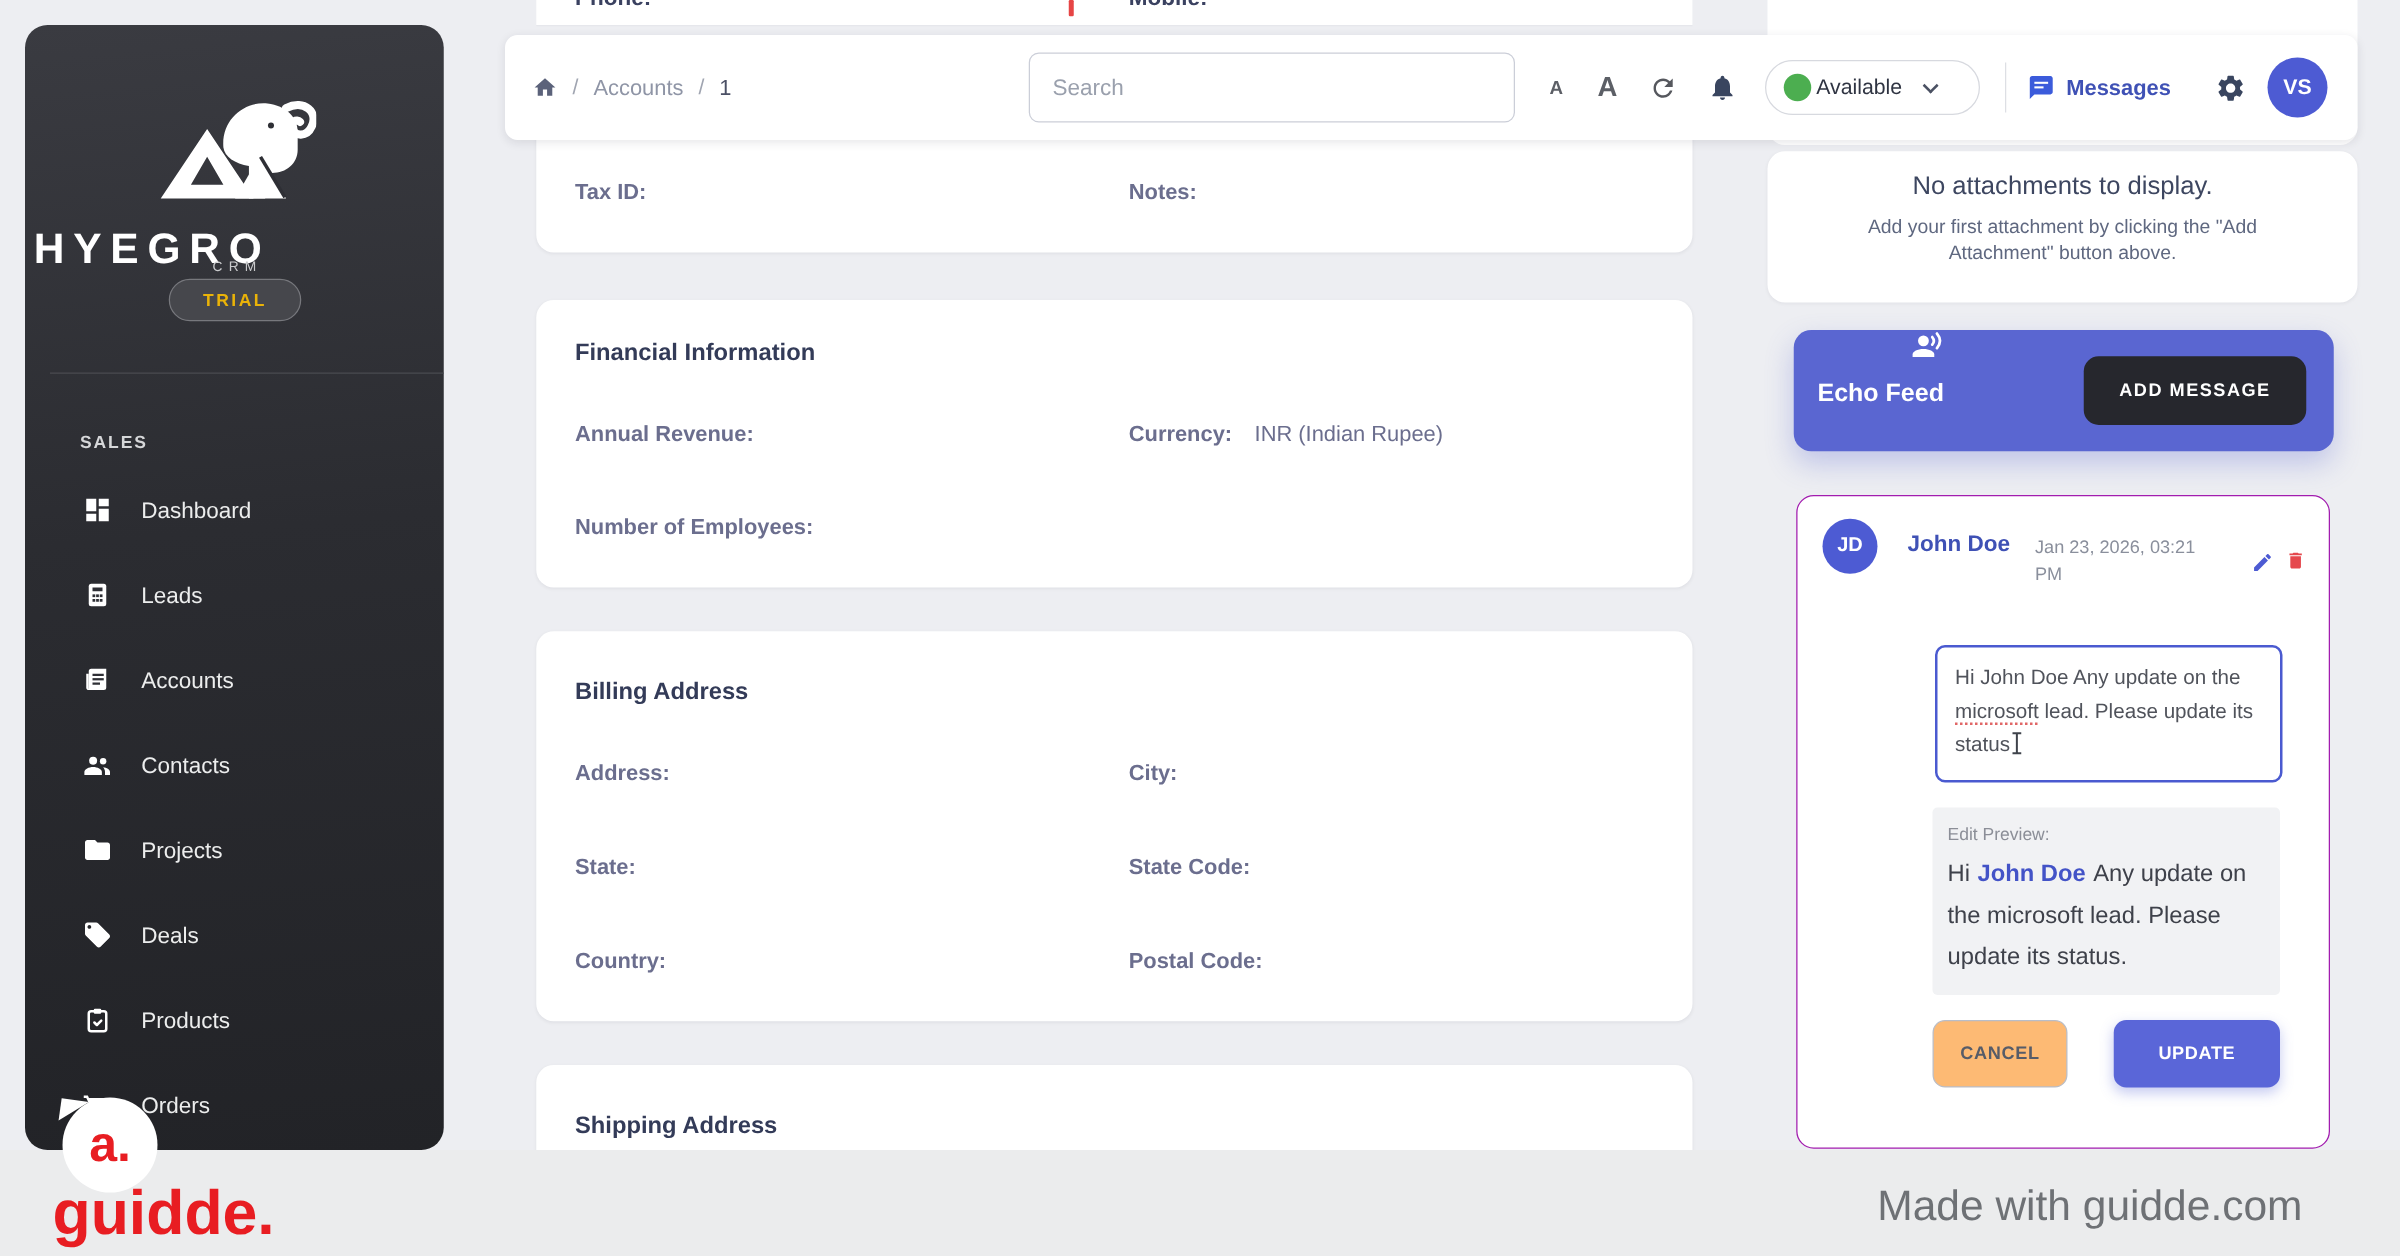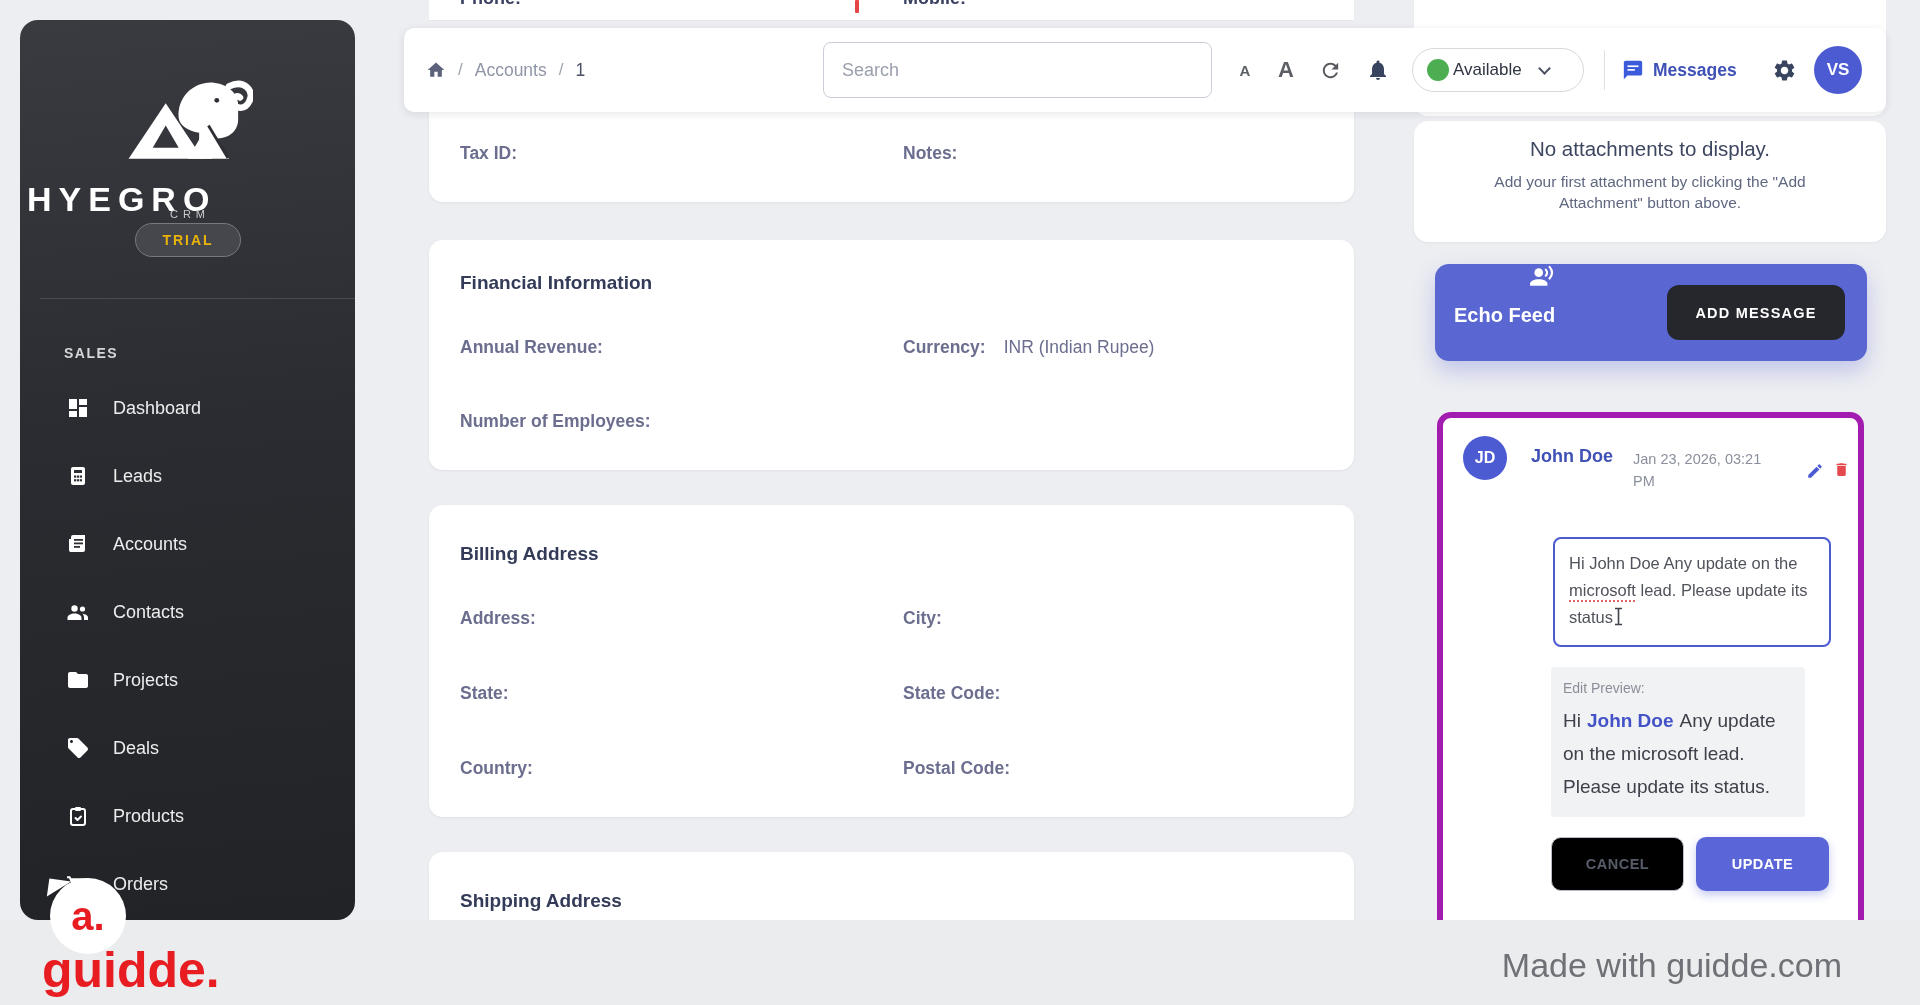--- a/index.html
+++ b/index.html
@@ -92,40 +92,40 @@
   .empty-sub { top:50px; left:38px; right:38px; text-align:center; font-size:15.5px; color:#5f6880; line-height:21px; }
 
   .echo-card { left:1435px; top:264px; width:432px; height:97px; background:#5a66d1; border-radius:14px;
                box-shadow:0 10px 22px rgba(90,102,209,.30); z-index:5; }
   .echo-left { left:19px; top:0; height:97px; display:flex; align-items:flex-end; gap:14px;flex-direction:column; }
   .echo-title { color:#fff; font-size:20px; font-weight:bold; }
   .add-msg { right:22px; top:21px; width:178px; height:55px; background:#26272d; border-radius:12px;
              color:#fff; font-size:14.5px; font-weight:bold; letter-spacing:1.2px;
              display:flex; align-items:center; justify-content:center; cursor:pointer; }
 
-  .feed-card { left:1437px; top:412px; width:427px; height:523px; background:#fff;
-               border:6px solid #a21caf; border-radius:14px; z-index:5; }
+  .feed-card { left:1437px; top:396px; width:427px; height:523px; background:#fff;
+               border:1px solid #a21caf; border-radius:14px; z-index:5; }
   .jd-avatar { left:20px; top:18px; width:44px; height:44px; border-radius:50%; background:#4d5bd3;
                color:#fff; font-size:16px; font-weight:bold; display:flex; align-items:center; justify-content:center; }
   .author { left:88px; top:22px; width:82px; font-size:18px; font-weight:bold; color:#3f51b5; line-height:33px; }
   .timestamp { left:190px; top:30px; width:152px; font-size:14.5px; color:#8a8f9c; line-height:22px; }
   .icon-btn { cursor:pointer; }
   .pencil { left:363px; top:44px; }
   .trash { left:390px; top:43px; }
   .msg-input { left:110px; top:119px; width:278px; height:110px; border:2px solid #4a5ad0; border-radius:8px;
                padding:11px 14px; font-size:16.5px; line-height:27px; color:#50535b; cursor:text; }
   .squiggle { text-decoration:underline dotted #e06666; text-decoration-thickness:2px; text-underline-offset:4px; }
-  .preview-box { left:108px; top:249px; width:254px; height:150px; background:#f1f2f4; border-radius:4px;
+  .preview-box { left:108px; top:249px; width:278px; height:150px; background:#f1f2f4; border-radius:4px;
                  padding:13px 12px; }
   .preview-label { font-size:14px; color:#8b8e97; }
   .preview-text { margin-top:8px; font-size:19px; color:#3e414a; line-height:33px; }
   .mention { color:#4353c7; font-weight:bold; margin:0 6px; }
   .btn { height:54px; border-radius:10px; font-size:14.5px; font-weight:bold; letter-spacing:.5px;
          display:flex; align-items:center; justify-content:center; cursor:pointer; }
-  .btn-cancel { left:108px; top:419px; width:133px; background:#000000; border:1px solid #b9bdc7; color:#575c68; }
+  .btn-cancel { left:108px; top:419px; width:108px; background:#fdba74; border:1px solid #b9bdc7; color:#575c68; }
   .btn-update { left:253px; top:419px; width:133px; background:#5a66d8; color:#fff;
                 box-shadow:0 4px 10px rgba(90,102,216,.35); }
 </style>
 </head>
 <body>
 
 <div class="abs peek">
   <span class="abs peek-label peek-c1">Phone:</span>
   <span class="abs peek-label peek-c2">Mobile:</span>
 </div>

